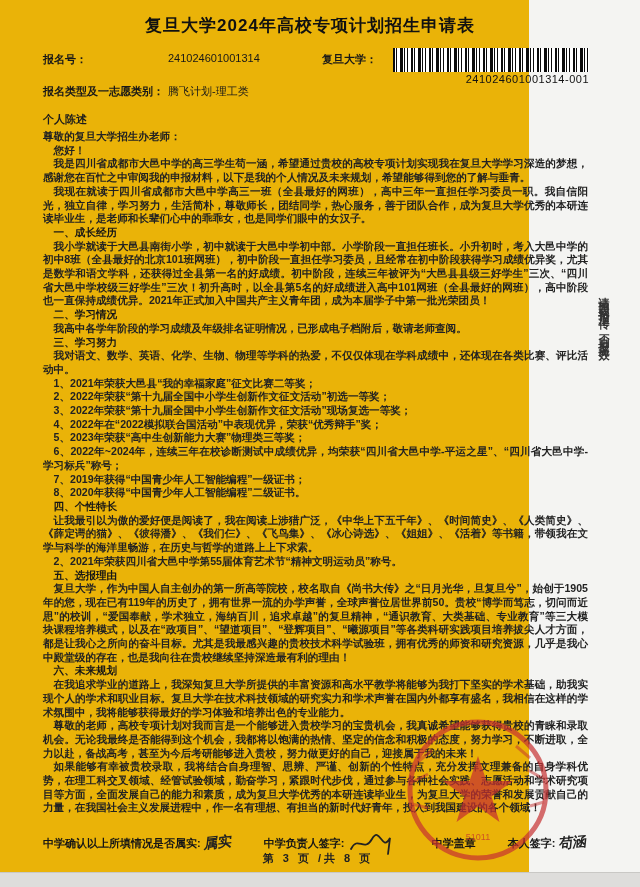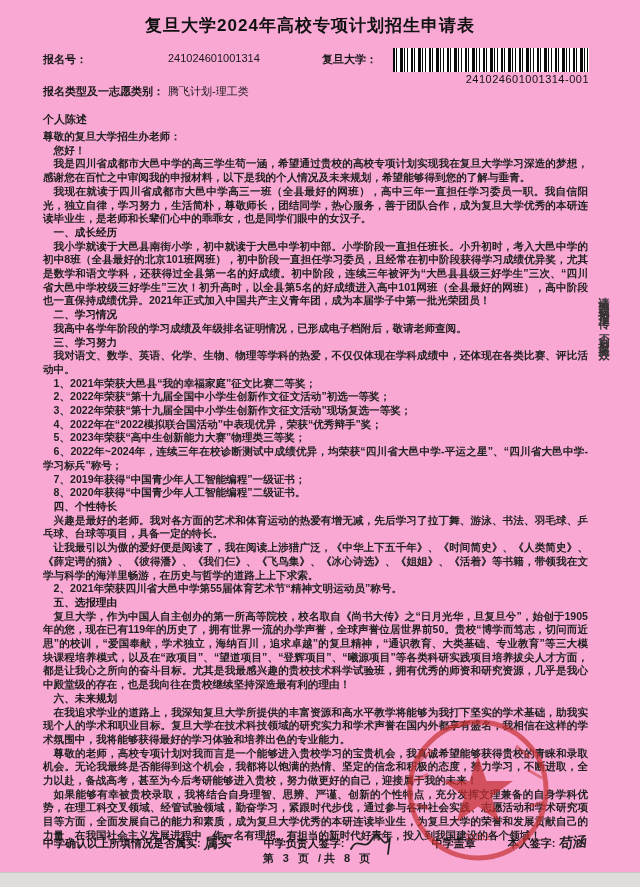--- a/index.html
+++ b/index.html
@@ -3,22 +3,22 @@
 <meta charset="utf-8">
 <style>
   html,body{margin:0;padding:0;}
   body{
     width:640px;height:887px;position:relative;overflow:hidden;
     background:#f4f4f2;
     font-family:"Liberation Sans", sans-serif;
     -webkit-font-smoothing:antialiased;
   }
   .sheet{
-    position:absolute;left:0;top:0;width:640px;height:872px;
-    background:#f9a8d4;color:#1c1c1c;
+    position:absolute;left:0;top:0;width:529px;height:872px;
+    background:#eab308;color:#1c1c1c;
   }
   .page-title{
     position:absolute;top:14px;left:0;width:620px;text-align:center;
     font-size:17px;font-weight:700;letter-spacing:1px;color:#111;
   }
   .hdr-label{font-weight:700;font-size:11px;color:#181818;}
   .hdr-value{font-size:11px;color:#181818;}
   .row-regno{position:absolute;top:52px;left:43px;}
   .regno-value{position:absolute;top:52px;left:168px;}
   .formno-label{position:absolute;top:52px;left:322px;}
@@ -113,21 +113,20 @@
     <p class="para">我对语文、数学、英语、化学、生物、物理等学科的热爱，不仅仅体现在学科成绩中，还体现在各类比赛、评比活动中。</p>
     <p class="item">1、2021年荣获大邑县“我的幸福家庭”征文比赛二等奖；</p>
     <p class="item">2、2022年荣获“第十九届全国中小学生创新作文征文活动”初选一等奖；</p>
     <p class="item">3、2022年荣获“第十九届全国中小学生创新作文征文活动”现场复选一等奖；</p>
     <p class="item">4、2022年在“2022模拟联合国活动”中表现优异，荣获“优秀辩手”奖；</p>
     <p class="item">5、2023年荣获“高中生创新能力大赛”物理类三等奖；</p>
     <p class="item">6、2022年~2024年，连续三年在校诊断测试中成绩优异，均荣获“四川省大邑中学-平运之星”、“四川省大邑中学-学习标兵”称号；</p>
     <p class="item">7、2019年获得“中国青少年人工智能编程”一级证书；</p>
     <p class="item">8、2020年获得“中国青少年人工智能编程”二级证书。</p>
     <p class="sec">四、个性特长</p>
-    <p class="para">兴趣是最好的老师。我对各方面的艺术和体育运动的热爱有增无减，先后学习了拉丁舞、游泳、书法、羽毛球、乒乓球、台球等项目，具备一定的特长。</p>
     <p class="para">让我最引以为傲的爱好便是阅读了，我在阅读上涉猎广泛，《中华上下五千年》、《时间简史》、《人类简史》、《薛定谔的猫》、《彼得潘》、《我们仨》、《飞鸟集》、《冰心诗选》、《姐姐》、《活着》等书籍，带领我在文学与科学的海洋里畅游，在历史与哲学的道路上上下求索。</p>
     <p class="item">2、2021年荣获四川省大邑中学第55届体育艺术节“精神文明运动员”称号。</p>
     <p class="sec">五、选报理由</p>
     <p class="para">复旦大学，作为中国人自主创办的第一所高等院校，校名取自《尚书大传》之“日月光华，旦复旦兮”，始创于1905年的您，现在已有119年的历史了，拥有世界一流的办学声誉，全球声誉位居世界前50。贵校“博学而笃志，切问而近思”的校训，“爱国奉献，学术独立，海纳百川，追求卓越”的复旦精神，“通识教育、大类基础、专业教育”等三大模块课程培养模式，以及在“政项目”、“望道项目”、“登辉项目”、“曦源项目”等各类科研实践项目培养拔尖人才方面，都是让我心之所向的奋斗目标。尤其是我最感兴趣的贵校技术科学试验班，拥有优秀的师资和研究资源，几乎是我心中殿堂级的存在，也是我向往在贵校继续坚持深造最有利的理由！</p>
     <p class="sec">六、未来规划</p>
     <p class="para">在我追求学业的道路上，我深知复旦大学所提供的丰富资源和高水平教学将能够为我打下坚实的学术基础，助我实现个人的学术和职业目标。复旦大学在技术科技领域的研究实力和学术声誉在国内外都享有盛名，我相信在这样的学术氛围中，我将能够获得最好的学习体验和培养出色的专业能力。</p>
     <p class="para">尊敬的老师，高校专项计划对我而言是一个能够进入贵校学习的宝贵机会，我真诚希望能够获得贵校的青睐和录取机会。无论我最终是否能得到这个机会，我都将以饱满的热情、坚定的信念和积极的态度，努力学习，不断进取，全力以赴，备战高考，甚至为今后考研能够进入贵校，努力做更好的自己，迎接属于我的未来！</p>
     <p class="para">如果能够有幸被贵校录取，我将结合自身理智、思辨、严谨、创新的个性特点，充分发挥文理兼备的自身学科优势，在理工科交叉领域、经管试验领域，勤奋学习，紧跟时代步伐，通过参与各种社会实践、志愿活动和学术研究项目等方面，全面发展自己的能力和素质，成为复旦大学优秀的本研连读毕业生，为复旦大学的荣誉和发展贡献自己的力量，在我国社会主义发展进程中，作一名有理想、有担当的新时代好青年，投入到我国建设的各个领域！</p>
   </div>
 

